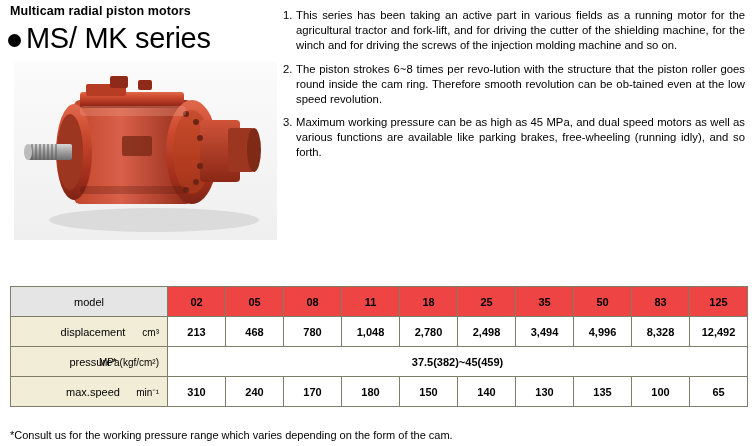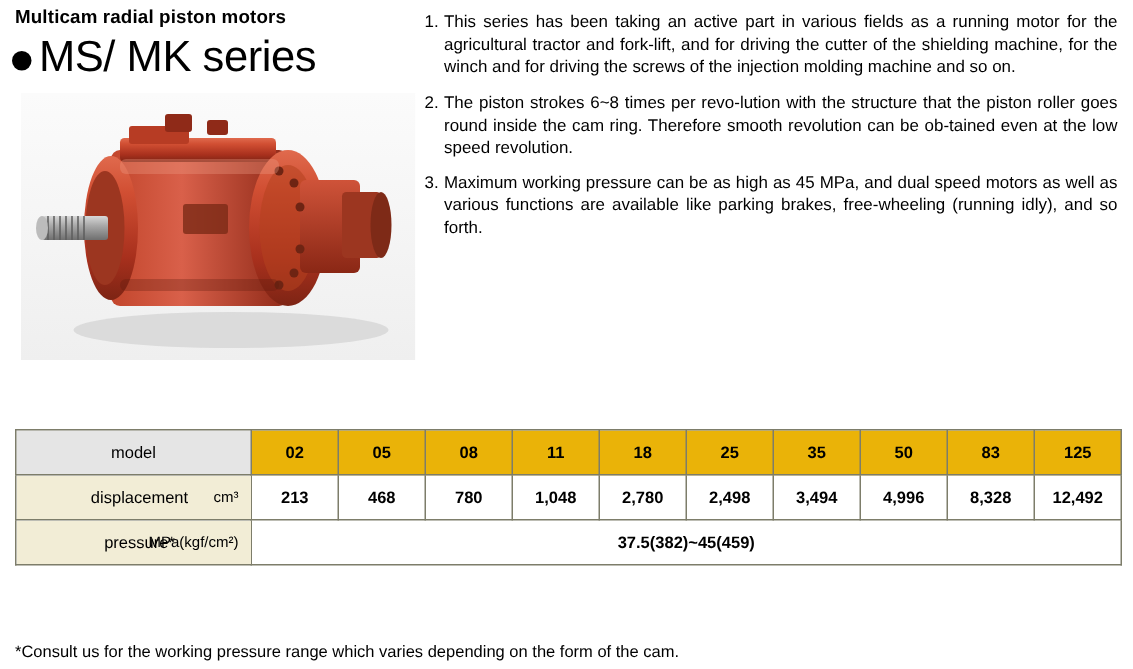--- a/index.html
+++ b/index.html
@@ -109,21 +109,21 @@
     position: absolute;
     right: 8px;
     top: 50%;
     transform: translateY(-50%);
     font-size: 10px;
   }
   .headcell {
     background: #e5e5e5;
     font-weight: 400 !important;
   }
-  .modelnum { background: #eab308; font-weight: 700; }
+  .modelnum { background: #ef4444; font-weight: 700; }
   .datacell { background: #ffffff; font-weight: 700; }
   .spancell { background: #ffffff; font-weight: 700; margin-top: 12px; }
 
   .footnote {
     position: absolute;
     left: 10px; top: 429px;
     font-size: 11px;
   }
 </style>
 </head>
@@ -276,19 +276,35 @@
           <td class="datacell">8,328</td>
           <td class="datacell">12,492</td>
         </tr>
         <tr>
           <td class="labelcell">
             <span class="lbl">pressure*</span>
             <span class="unit">MPa(kgf/cm²)</span>
           </td>
           <td class="spancell" colspan="10">37.5(382)~45(459)</td>
         </tr>
+        <tr>
+          <td class="labelcell">
+            <span class="lbl">max.speed</span>
+            <span class="unit">min⁻¹</span>
+          </td>
+          <td class="datacell">310</td>
+          <td class="datacell">240</td>
+          <td class="datacell">170</td>
+          <td class="datacell">180</td>
+          <td class="datacell">150</td>
+          <td class="datacell">140</td>
+          <td class="datacell">130</td>
+          <td class="datacell">135</td>
+          <td class="datacell">100</td>
+          <td class="datacell">65</td>
+        </tr>
       </tbody>
     </table>
   </div>
 
   <div class="footnote">*Consult us for the working pressure range which varies depending on the form of the cam.</div>
 
 </div>
 
 </body></html>

